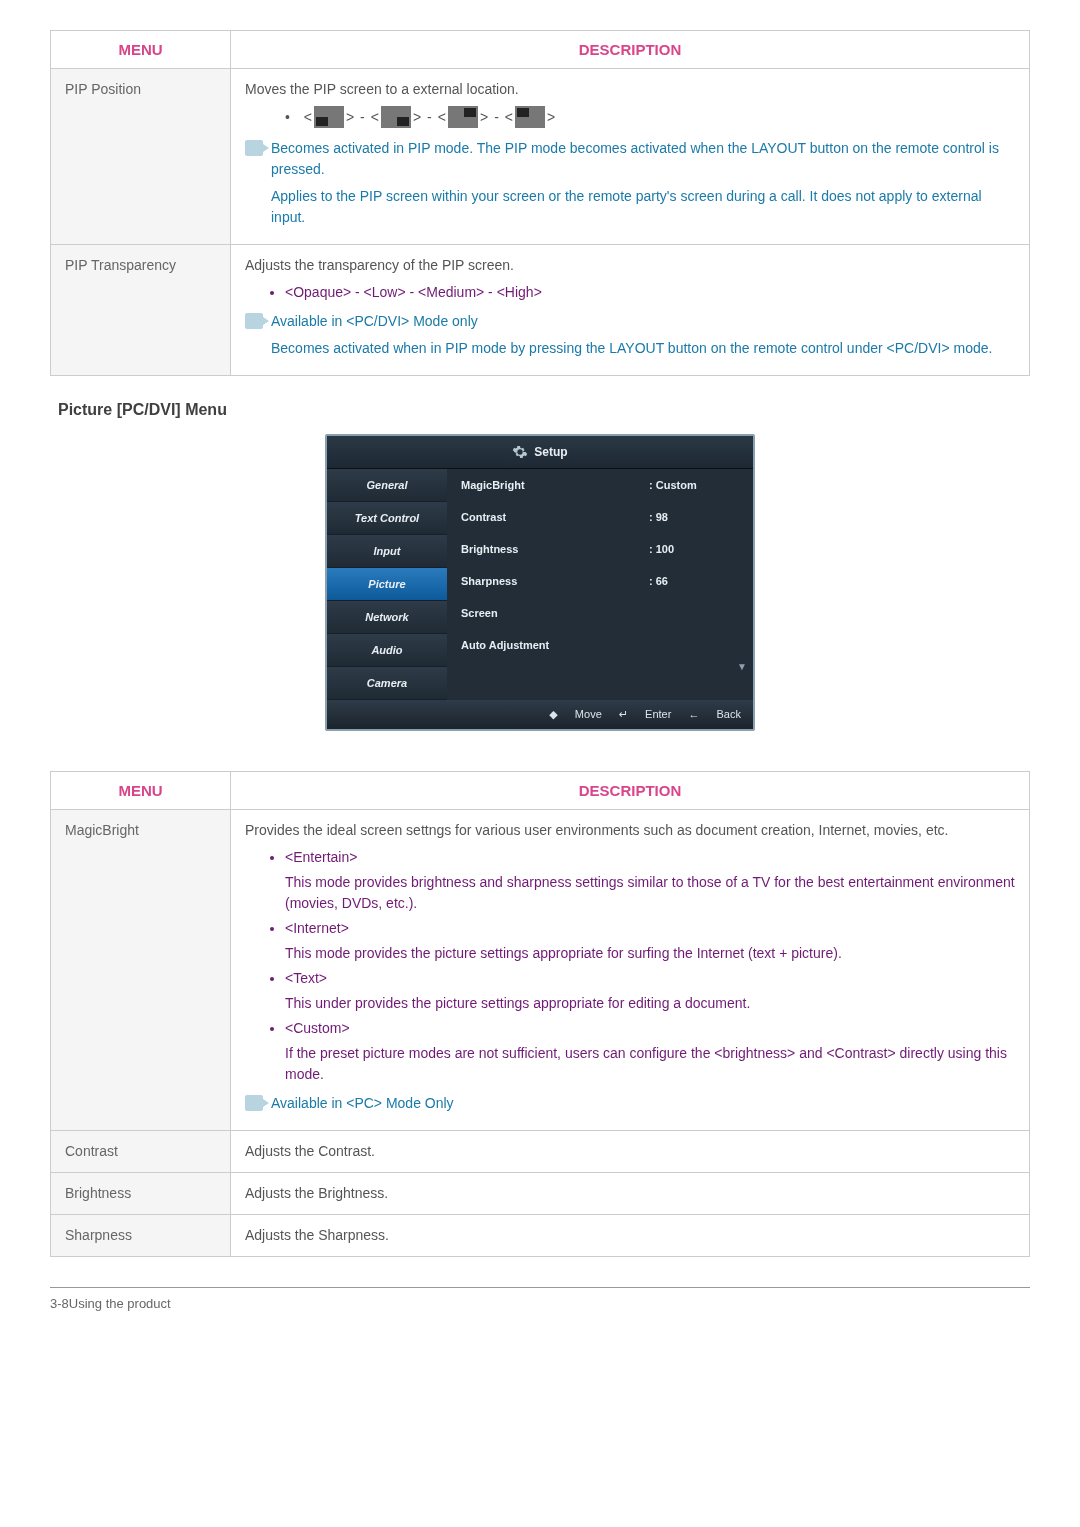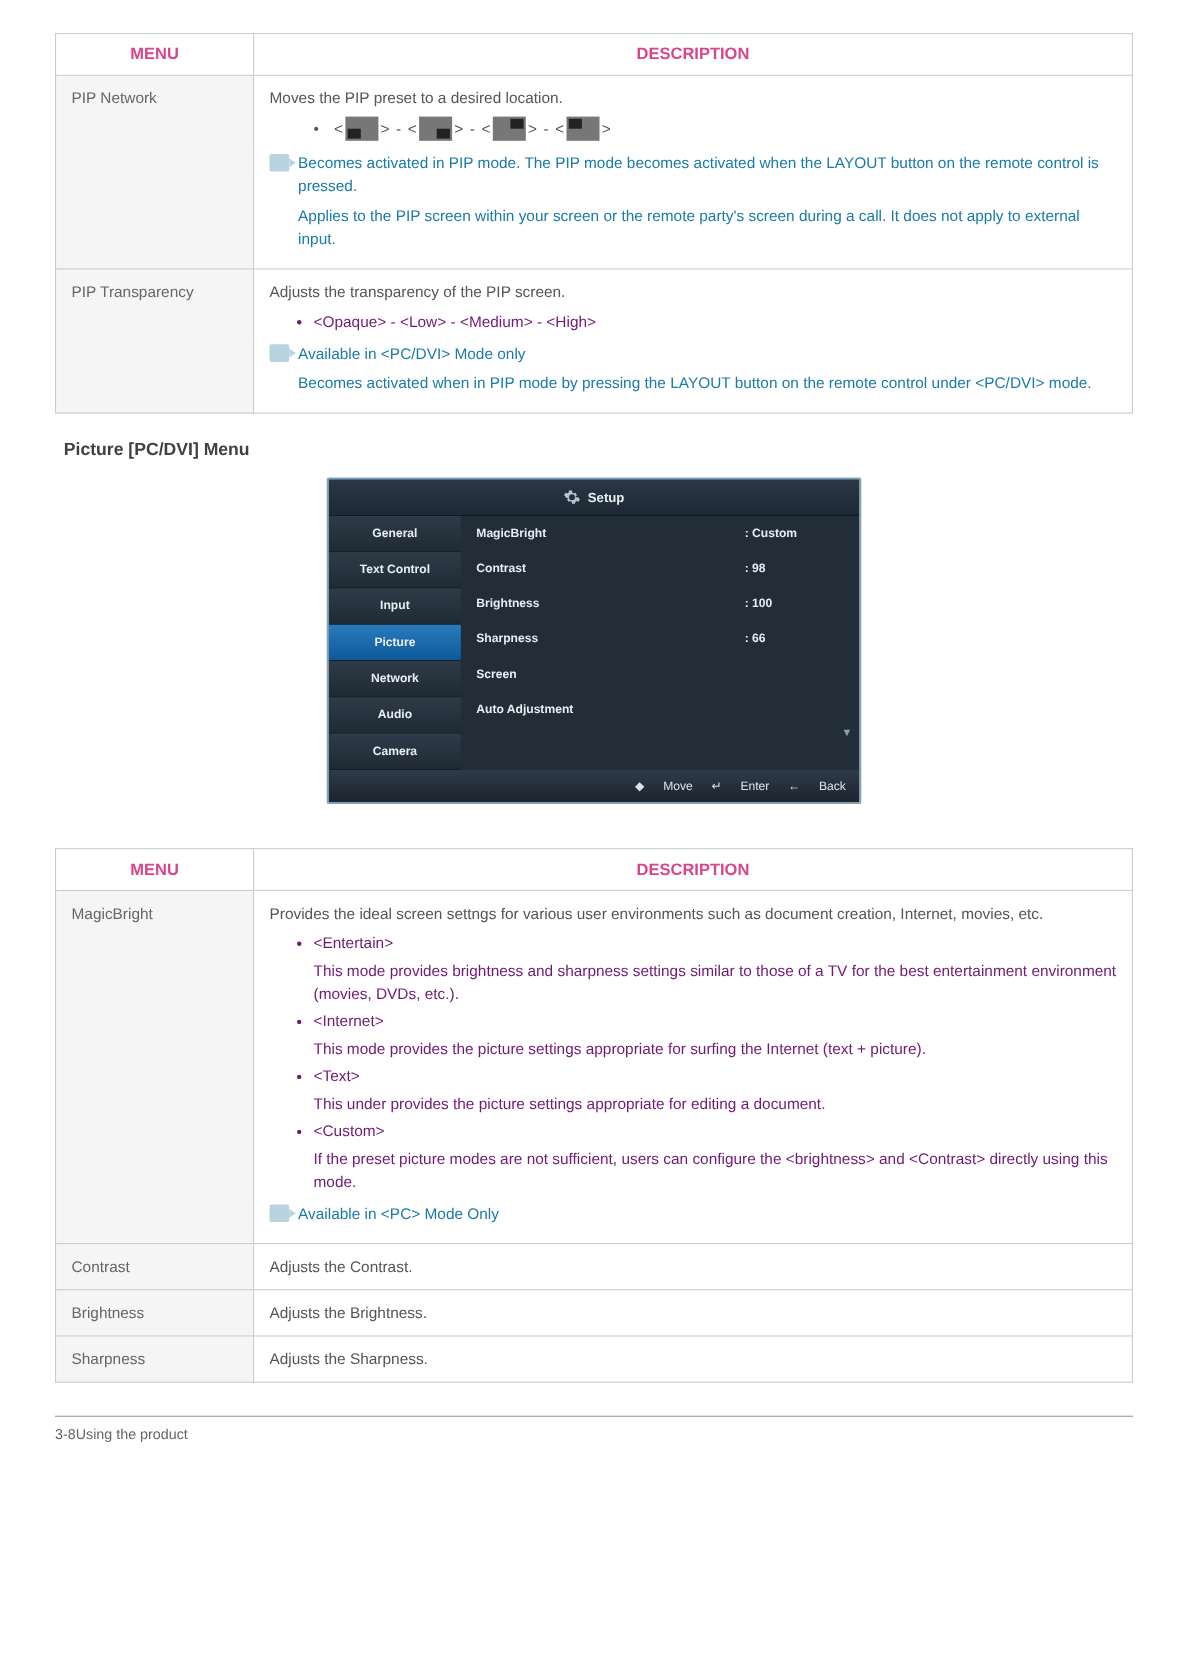--- a/index.html
+++ b/index.html
@@ -104,22 +104,22 @@
       font-size: 16px;
       color: #404040;
       margin: 25px 0 15px 8px;
       font-weight: bold;
     }
     h3.section-title .norm { font-weight: bold; }
 
     
     .osd-wrap { display: flex; justify-content: center; margin: 10px 0 40px 0; }
     .osd {
-      width: 486px;
-      background: #0369a1;
+      width: 430px;
+      background: #14532d;
       border: 2px solid #8aa0b0;
       border-radius: 2px;
       overflow: hidden;
       font-size: 12px;
       color: #e8eef3;
     }
     .osd-title {
       text-align: center;
       padding: 8px 0;
       background: linear-gradient(#2a3945, #1d2833);
@@ -131,20 +131,21 @@
       gap: 6px;
     }
     .osd-gear {
       width: 16px; height: 16px;
       display: inline-flex; align-items:center; justify-content:center;
     }
     .osd-body { display: flex; }
     .osd-sidebar {
       width: 120px;
       background: #252f3a;
+      font-style: italic;
     }
     .osd-side-item {
       padding: 10px 12px;
       text-align: center;
       background: linear-gradient(#2e3b48, #1f2a34);
       border-bottom: 1px solid #15202a;
       font-weight: bold;
       font-size: 11px;
     }
     .osd-side-item.active {
@@ -193,23 +194,23 @@
 
 <table class="doc-table">
   <thead>
     <tr>
       <th>MENU</th>
       <th>DESCRIPTION</th>
     </tr>
   </thead>
   <tbody>
     <tr>
-      <td class="menu-col">PIP Network</td>
+      <td class="menu-col">PIP Position</td>
       <td class="desc-col">
-        <div>Moves the PIP preset to a desired location.</div>
+        <div>Moves the PIP screen to a external location.</div>
         <div class="pip-icons">
           <span class="sep">•&nbsp;&nbsp;</span>
           <span class="pip-icon-wrap">
               <span>&lt;</span>
               <span class="pip-box">
                 <span class="pip-sub bl"></span>
               </span>
               <span>&gt;</span>
             </span>
           <span class="sep">-</span>

